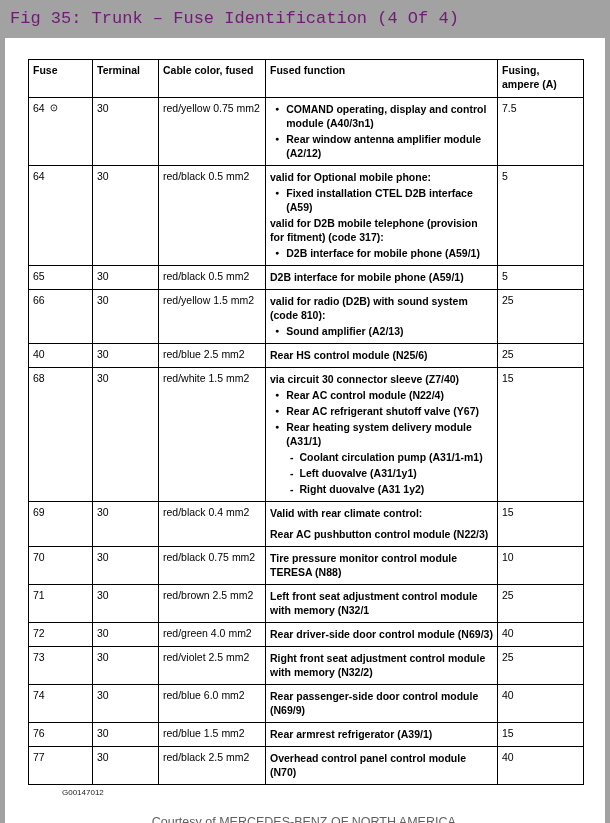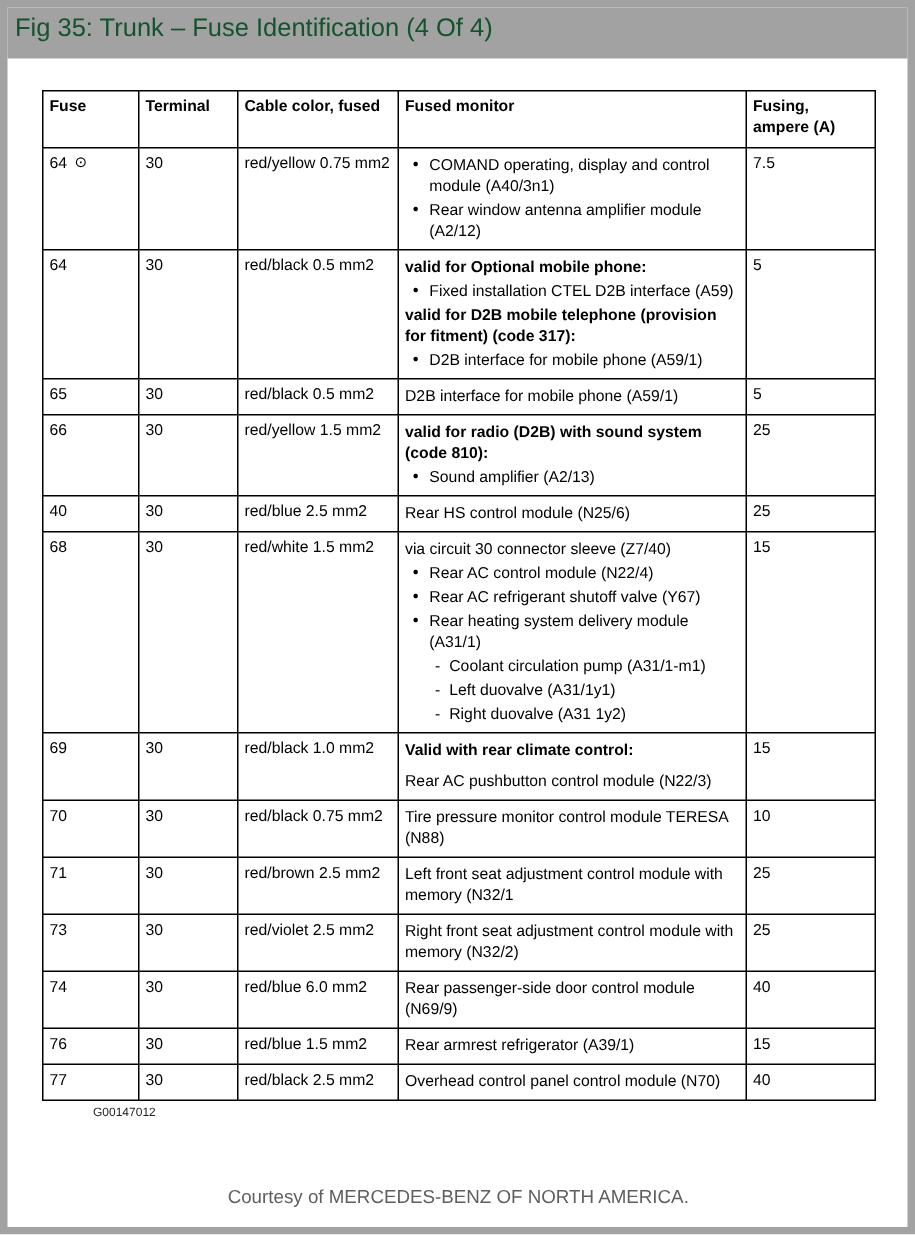--- a/index.html
+++ b/index.html
@@ -15,23 +15,23 @@
     border:5px solid #a2a2a2;
     background:#fff;
     display:flex;
     flex-direction:column;
   }
   .title-bar {
     background:#a2a2a2;
     padding:4px 8px 10px 5px;
   }
   .title-text {
-    font-family:Liberation Sans, sans-serif;
+    font-family:Liberation Mono, monospace;
     font-size:17px;
-    color:#14532d;
+    color:#701a75;
   }
   .content {
     flex:1;
     display:flex;
     flex-direction:column;
     padding:21px 22px 0 23px;
   }
   table.fuse-table {
     border-collapse:collapse;
     width:555px;
@@ -50,21 +50,21 @@
     padding:3px 4px;
     font-size:10.5px;
     line-height:14px;
     color:#000;
     word-wrap:break-word;
   }
   .fuse-table th {
     font-weight:bold;
     height:38px;
   }
-  .col-fn > div { margin:1px 0 2px; }
+  .col-fn > div { margin:1px 0 2px;font-weight:bold; }
   .fn-bold { font-weight:bold; }
   .fn-bold + .fn-text { margin-top:7px; }
   .fn-bullet { display:flex; gap:7px; padding-left:5px; }
   .fn-bullet .marker { font-size:7px; line-height:14px; flex:0 0 auto; }
   .fn-dash { display:flex; gap:6px; padding-left:20px; }
   .fn-dash .marker { flex:0 0 auto; }
   .note-icon {
     font-size:10px;
     margin-left:5px;
     position:relative;
@@ -101,21 +101,21 @@
           <col class="c-term">
           <col class="c-cable">
           <col class="c-fn">
           <col class="c-amp">
       </colgroup>
       <thead>
         <tr>
           <th>Fuse</th>
           <th>Terminal</th>
           <th>Cable color, fused</th>
-          <th>Fused monitor</th>
+          <th>Fused function</th>
           <th>Fusing, ampere (A)</th>
         </tr>
       </thead>
       <tbody id="fuse-rows">
           <tr>
             <td class="col-fuse">64<span class="note-icon">⊙</span></td>
             <td class="col-term">30</td>
             <td class="col-cable">red/yellow 0.75 mm2</td>
             <td class="col-fn">
               <div class="fn-bullet">
@@ -207,21 +207,21 @@
               <div class="fn-dash">
                 <span class="marker">-</span>
                 <span class="fn-item-text">Right duovalve (A31 1y2)</span>
               </div>
             </td>
             <td class="col-amp">15</td>
           </tr>
           <tr>
             <td class="col-fuse">69</td>
             <td class="col-term">30</td>
-            <td class="col-cable">red/black 1.0 mm2</td>
+            <td class="col-cable">red/black 0.4 mm2</td>
             <td class="col-fn">
               <div class="fn-bold">Valid with rear climate control:</div>
               <div class="fn-text">Rear AC pushbutton control module (N22/3)</div>
             </td>
             <td class="col-amp">15</td>
           </tr>
           <tr>
             <td class="col-fuse">70</td>
             <td class="col-term">30</td>
             <td class="col-cable">red/black 0.75 mm2</td>
@@ -233,20 +233,29 @@
           <tr>
             <td class="col-fuse">71</td>
             <td class="col-term">30</td>
             <td class="col-cable">red/brown 2.5 mm2</td>
             <td class="col-fn">
               <div class="fn-text">Left front seat adjustment control module with memory (N32/1</div>
             </td>
             <td class="col-amp">25</td>
           </tr>
           <tr>
+            <td class="col-fuse">72</td>
+            <td class="col-term">30</td>
+            <td class="col-cable">red/green 4.0 mm2</td>
+            <td class="col-fn">
+              <div class="fn-text">Rear driver-side door control module (N69/3)</div>
+            </td>
+            <td class="col-amp">40</td>
+          </tr>
+          <tr>
             <td class="col-fuse">73</td>
             <td class="col-term">30</td>
             <td class="col-cable">red/violet 2.5 mm2</td>
             <td class="col-fn">
               <div class="fn-text">Right front seat adjustment control module with memory (N32/2)</div>
             </td>
             <td class="col-amp">25</td>
           </tr>
           <tr>
             <td class="col-fuse">74</td>

